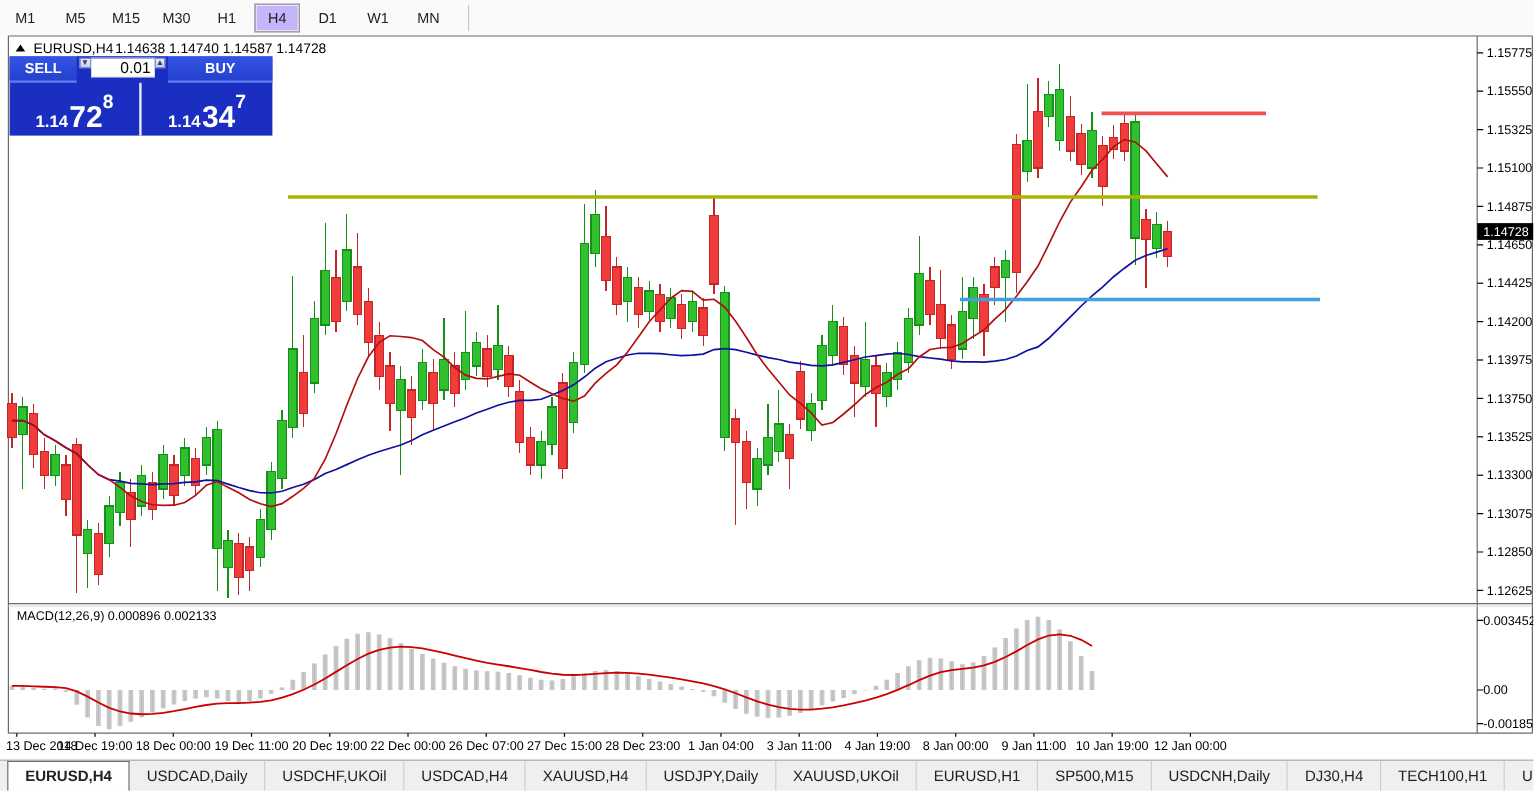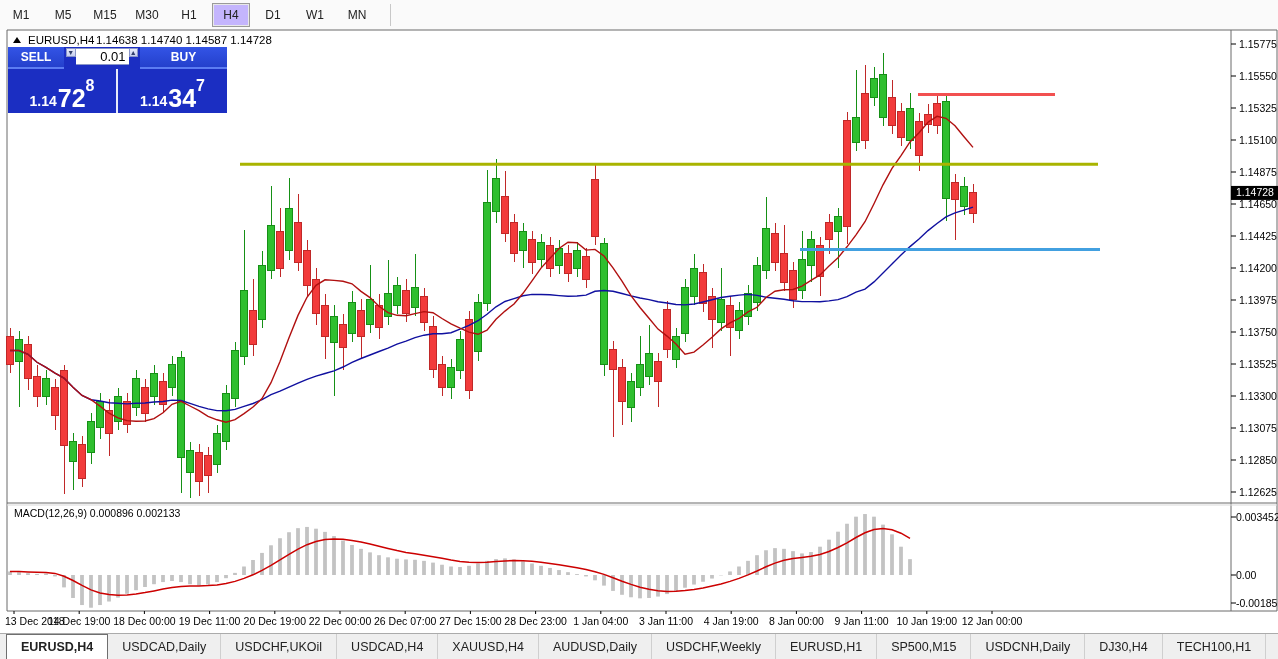--- a/index.html
+++ b/index.html
@@ -603,22 +603,22 @@
       </div>
     </div>
   </div>
 
   <div id="tabbar">
       <div class="chart-tab active">EURUSD,H4</div>
       <div class="chart-tab">USDCAD,Daily</div>
       <div class="chart-tab">USDCHF,UKOil</div>
       <div class="chart-tab">USDCAD,H4</div>
       <div class="chart-tab">XAUUSD,H4</div>
-      <div class="chart-tab">AUDUSD,Daily</div>
-      <div class="chart-tab">USDCHF,Weekly</div>
+      <div class="chart-tab">USDJPY,Daily</div>
+      <div class="chart-tab">XAUUSD,UKOil</div>
       <div class="chart-tab">EURUSD,H1</div>
       <div class="chart-tab">SP500,M15</div>
       <div class="chart-tab">USDCNH,Daily</div>
       <div class="chart-tab">DJ30,H4</div>
       <div class="chart-tab">TECH100,H1</div>
       <div class="chart-tab">UKOil,H1</div>
     </div>
 
 </div>
 

